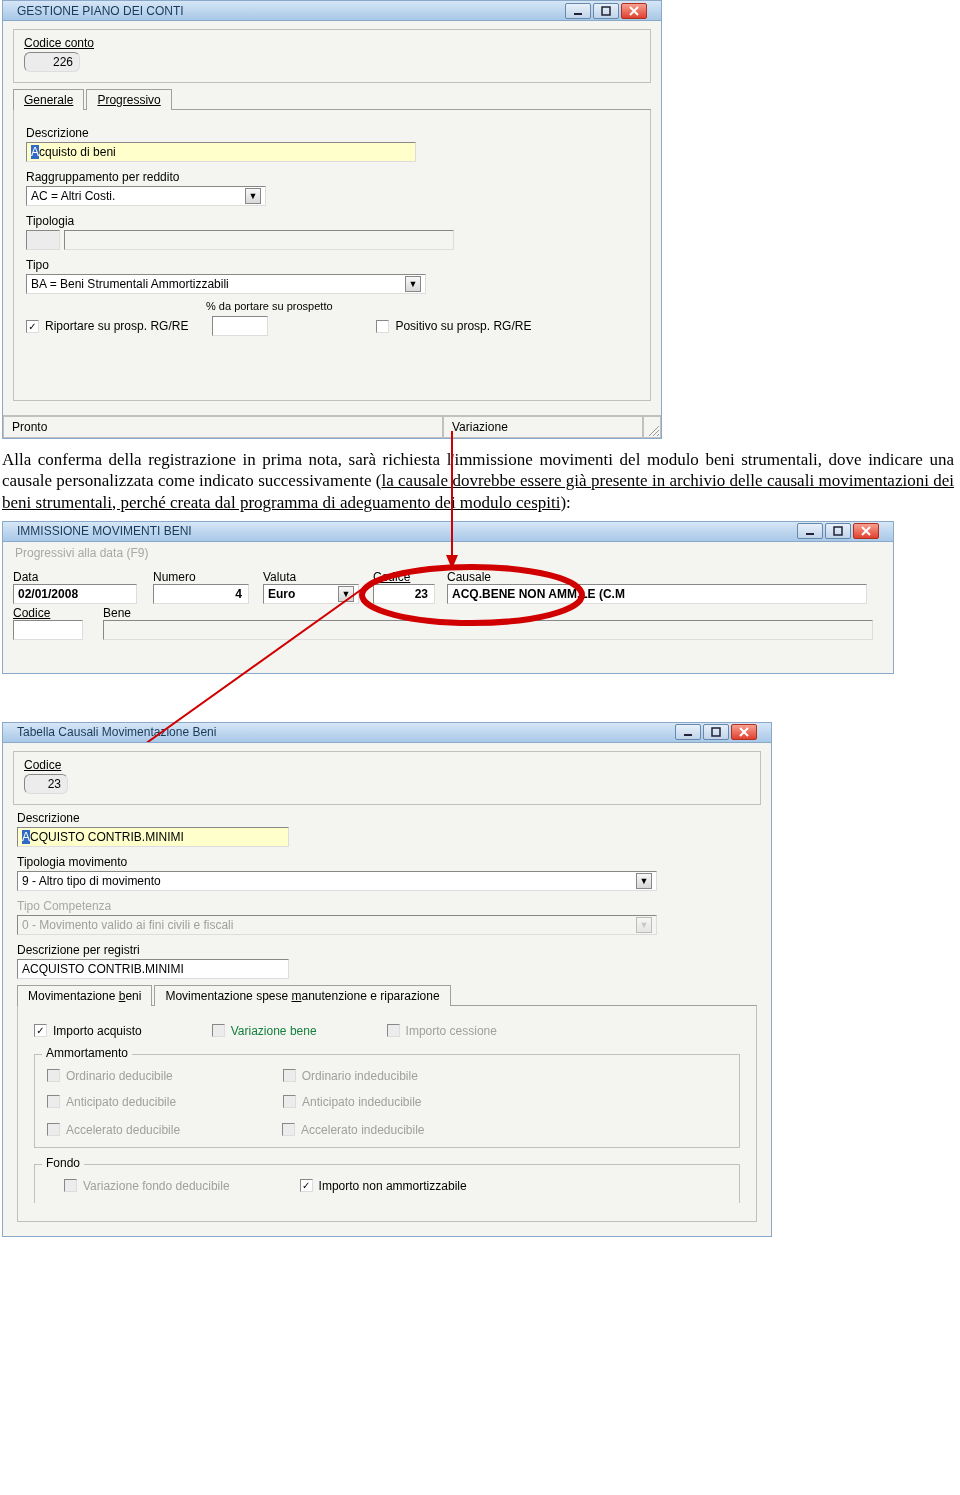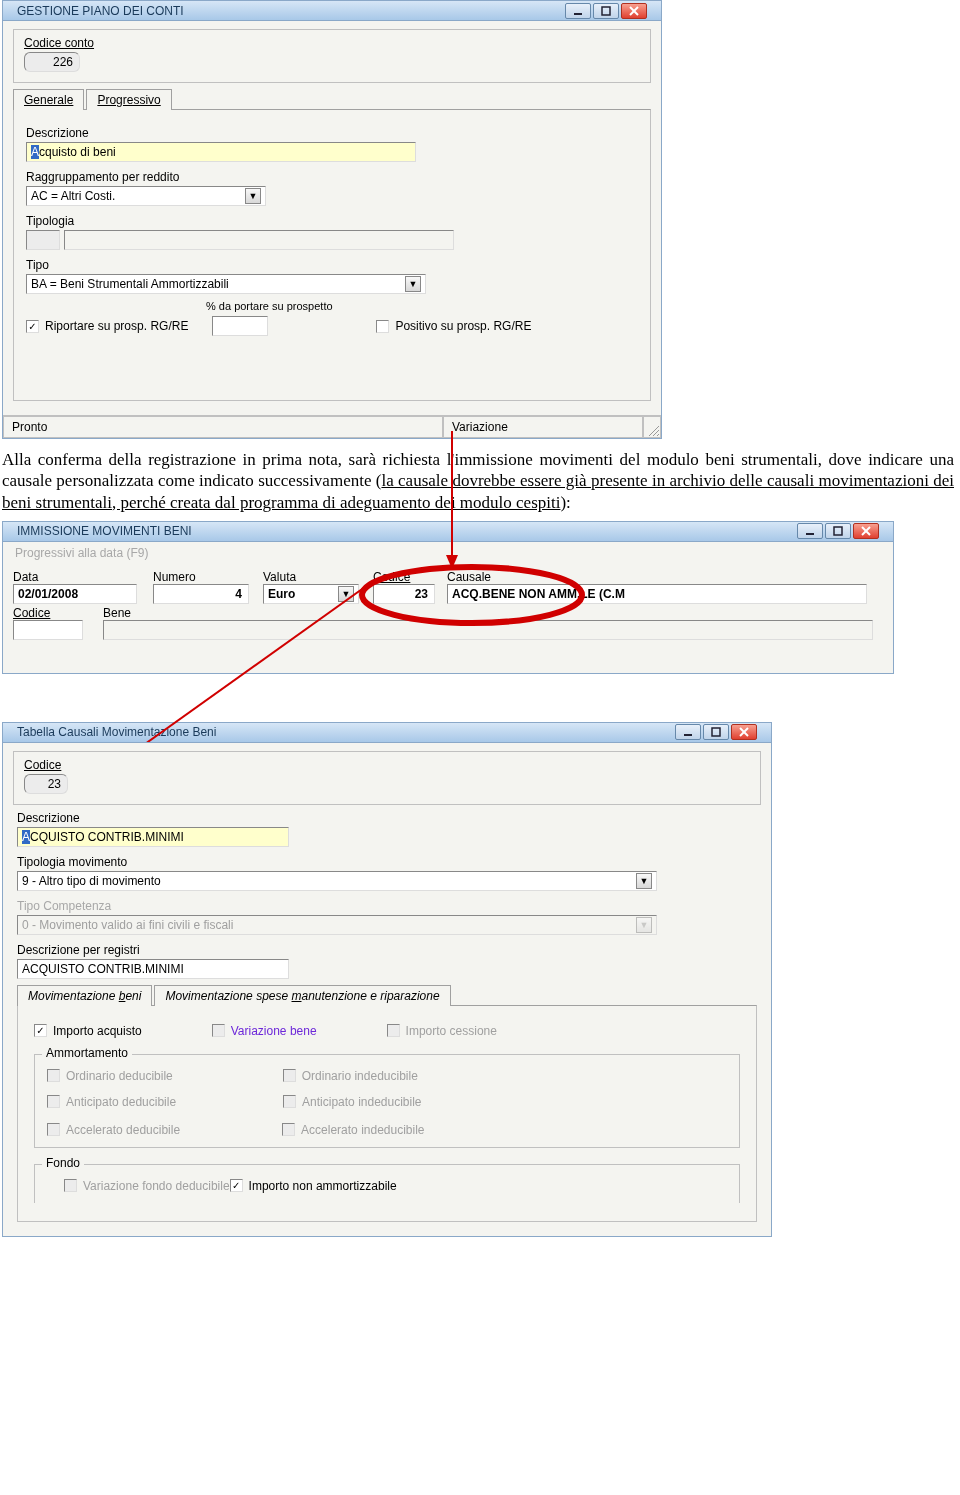--- a/index.html
+++ b/index.html
@@ -411,35 +411,35 @@
         <span class="label label-disabled" style="margin-top:8px;">Tipo Competenza</span>
         <div class="dropdown" style="width:640px; margin-top:2px; background:#f4f4f0; color:#a0a0a0;">
           <span>0 - Movimento valido ai fini civili e fiscali</span>
           <div class="dd-btn" style="opacity:0.5;">▼</div>
         </div>
 
         <span class="label" style="margin-top:8px;">Descrizione per registri</span>
         <div class="textbox" style="width:272px; margin-top:2px;">ACQUISTO CONTRIB.MINIMI</div>
 
         
-        <div class="tabs" style="font-style:italic;">
+        <div class="tabs" style="">
           <div class="tab">
             <span>Movimentazione </span><span class="u">b</span><span>eni</span>
           </div>
           <div class="tab">
             <span>Movimentazione spese </span><span class="u">m</span><span>anutenzione e riparazione</span>
           </div>
         </div>
         <div class="panel" style="border-top:1px solid #a0a0a0; margin-top:-1px; padding:18px 16px;">
           <div class="row" style="gap:70px;">
             <div class="checkbox-wrap">
               <div class="chk">✓</div>
                 <span>Importo acquisto</span>
             </div>
-            <div class="checkbox-wrap" style="color:#6d28d9;">
+            <div class="checkbox-wrap" style="color:#15803d;">
               <div class="chk off-grey"></div>
                 <span><span class="u">V</span><span>ariazione bene</span></span>
             </div>
             <div class="checkbox-wrap" style="color:#a0a0a0;">
               <div class="chk off-grey"></div>
                 <span><span>Importo </span><span class="u">c</span><span>essione</span></span>
             </div>
           </div>
 
           <div class="grouplabel">Ammortamento</div>
@@ -471,21 +471,21 @@
               </div>
               <div class="checkbox-wrap">
                 <div class="chk off-grey"></div>
                   <span><span>Accele</span><span class="u">r</span><span>ato indeducibile</span></span>
               </div>
             </div>
           </div>
 
           <div class="grouplabel">Fondo</div>
           <div class="groupbox" style="border-bottom:none;">
-            <div class="row" style="padding-left:17px;">
+            <div class="row" style="gap:70px;padding-left:17px;">
               <div class="checkbox-wrap" style="color:#a0a0a0;">
                 <div class="chk off-grey"></div>
                   <span><span>Variazione </span><span class="u">f</span><span>ondo deducibile</span></span>
               </div>
               <div class="checkbox-wrap">
                 <div class="chk">✓</div>
                   <span>Importo non ammortizzabile</span>
               </div>
             </div>
           </div>

